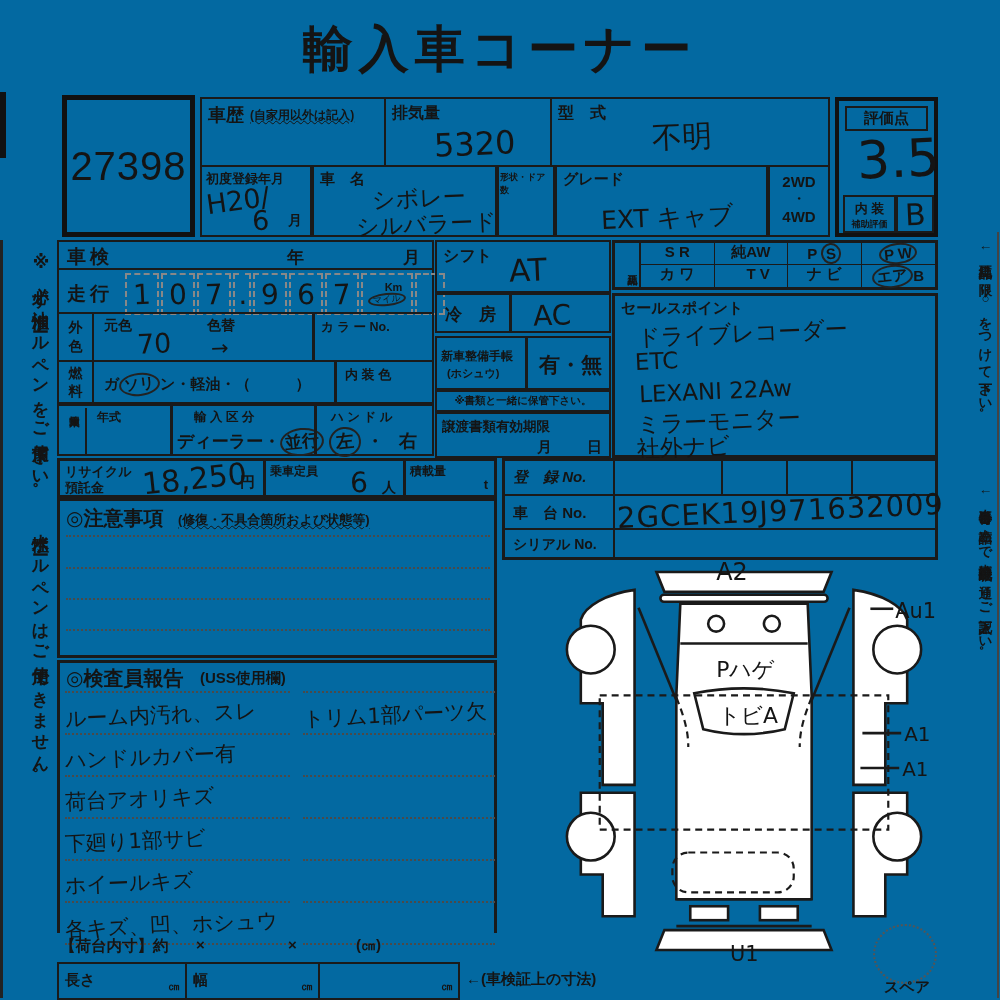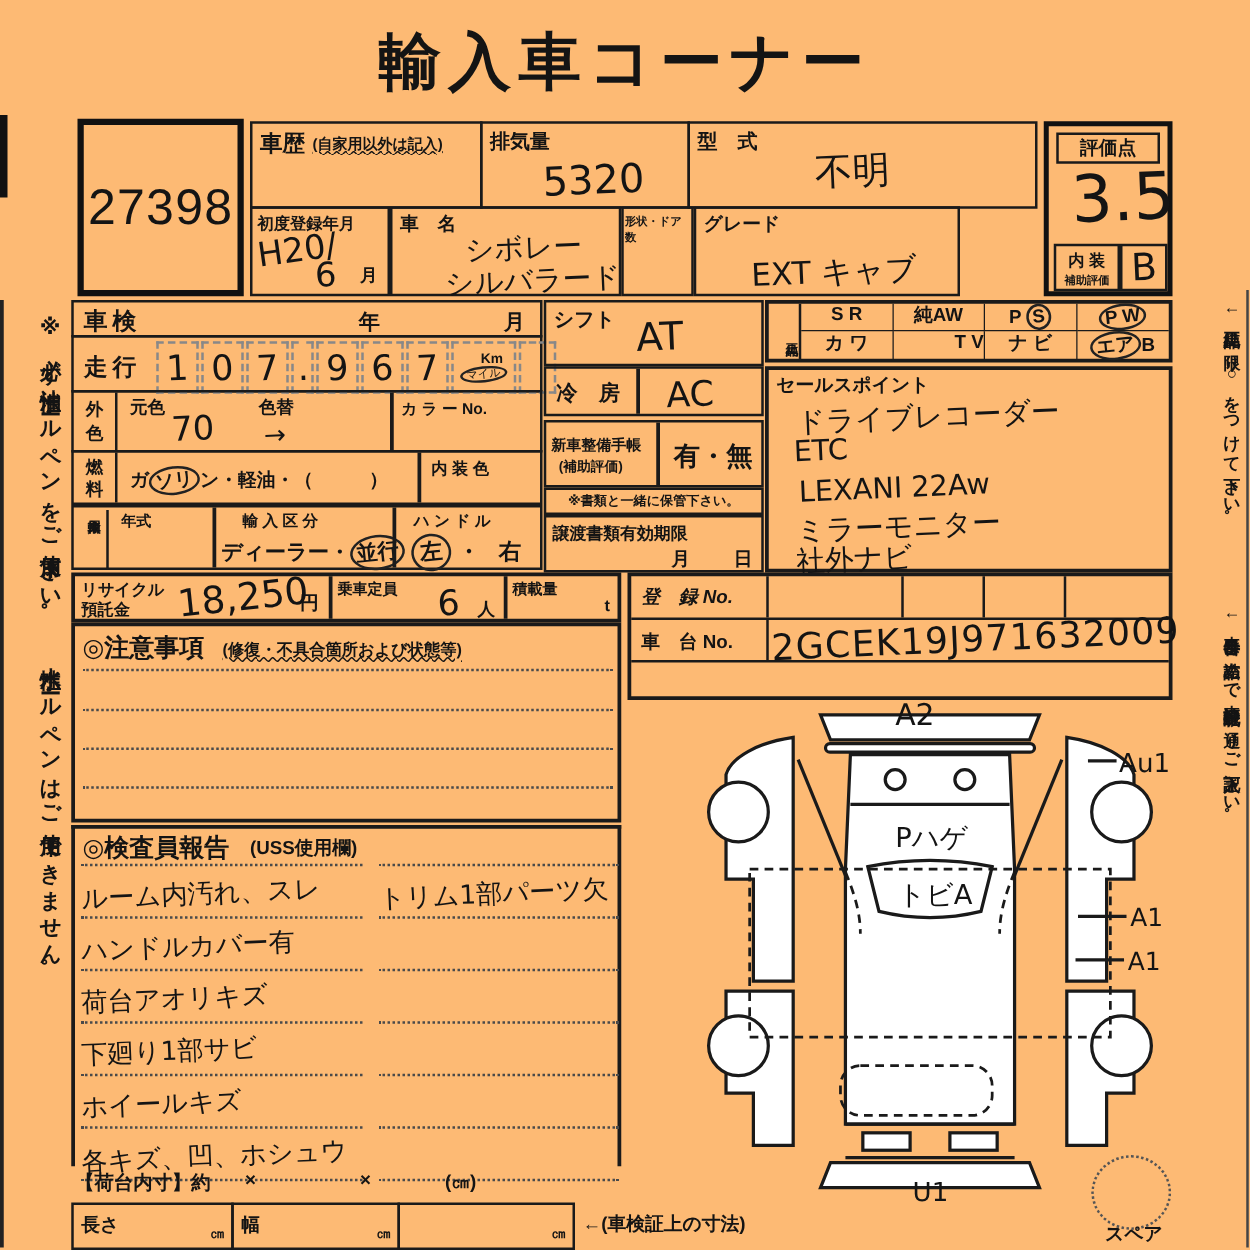--- a/index.html
+++ b/index.html
@@ -1,16 +1,16 @@
 <!DOCTYPE html>
 <html><head>
 <meta charset="utf-8">
 <style>
   html,body{margin:0;padding:0;background:#ddd;}
-  #sheet{position:relative;width:1000px;height:1000px;background:#fdba74;
+  #sheet{position:relative;width:1000px;height:1000px;background:#0369a1;
     font-family:"Liberation Sans","DejaVu Sans",sans-serif;color:#141414;overflow:hidden;}
   .abs{position:absolute;box-sizing:border-box;}
   .bd{border:2px solid #1a1a1a;}
   .bd25{border:2.5px solid #1a1a1a;}
   .bd3{border:3px solid #1a1a1a;}
   .lb{font-weight:bold;}
   .hw{font-family:"DejaVu Sans",sans-serif;display:inline-block;transform:rotate(-2.5deg);white-space:nowrap;}
   .vtx{writing-mode:vertical-rl;text-orientation:upright;}
   .crc{display:inline-block;border:2.5px solid #222;border-radius:50%;padding:1px 6px 2px;transform:rotate(-6deg);}
   .crcS{display:inline-block;border:2px solid #222;border-radius:50%;padding:0 3px;transform:rotate(-6deg);}
@@ -58,20 +58,25 @@
     <span class="abs hw" style="left:58px;top:16px;font-size:23px;">シボレー</span>
     <span class="abs hw" style="left:42px;top:42px;font-size:23px;">シルバラード</span>
   </div>
   <div class="abs bd25" style="left:497px;top:165px;width:58px;height:72px;">
     <span class="abs lb" style="left:1px;top:4px;font-size:9px;">形状・ドア数</span>
   </div>
   <div class="abs bd25" style="left:555px;top:165px;width:213px;height:72px;">
     <span class="abs lb" style="left:6px;top:3px;font-size:15px;">グレード</span>
     <span class="abs hw" style="left:44px;top:34px;font-size:25px;">EXT キャブ</span>
   </div>
+  <div class="abs bd25" style="left:768px;top:165px;width:62px;height:72px;text-align:center;">
+    <div class="lb" style="font-size:15px;margin-top:6px;">2WD</div>
+    <div class="lb" style="font-size:13px;">・</div>
+    <div class="lb" style="font-size:15px;">4WD</div>
+  </div>
 
   <div class="abs" style="left:835px;top:97px;width:103px;height:140px;border:4px solid #111;">
     <div class="abs bd25" style="left:6px;top:5px;width:83px;height:25px;display:flex;align-items:center;justify-content:center;">
       <span class="lb" style="font-size:15px;">評価点</span>
     </div>
     <span class="abs hw" style="left:18px;top:28px;font-size:52px;">3.5</span>
     <div class="abs bd25" style="left:4px;top:94px;width:53px;height:38px;text-align:center;">
       <div class="lb" style="font-size:13px;margin-top:3px;">内 装</div>
       <div class="lb" style="font-size:9px;">補助評価</div>
     </div>
@@ -169,21 +174,21 @@
     <span class="abs lb" style="left:6px;top:4px;font-size:16px;">シフト</span>
     <span class="abs hw" style="left:72px;top:10px;font-size:31px;">AT</span>
   </div>
   <div class="abs bd25" style="left:435px;top:293px;width:176px;height:40px;">
     <span class="abs lb" style="left:8px;top:8px;font-size:17px;">冷　房</span>
     <div class="cellline" style="left:72px;top:0;width:2.5px;height:100%;"></div>
     <span class="abs hw" style="left:96px;top:4px;font-size:28px;">AC</span>
   </div>
   <div class="abs bd25" style="left:435px;top:336px;width:176px;height:54px;">
     <span class="abs lb" style="left:4px;top:10px;font-size:12px;">新車整備手帳</span>
-    <span class="abs lb" style="left:10px;top:28px;font-size:11px;">(補助評価)</span>
+    <span class="abs lb" style="left:10px;top:28px;font-size:11px;">(ホシュウ)</span>
     <div class="cellline" style="left:88px;top:0;width:2.5px;height:100%;"></div>
     <span class="abs lb" style="left:102px;top:13px;font-size:21px;">有・無</span>
   </div>
   <div class="abs bd" style="left:435px;top:390px;width:176px;height:22px;display:flex;align-items:center;justify-content:center;">
     <span class="lb" style="font-size:10.5px;">※書類と一緒に保管下さい。</span>
   </div>
   <div class="abs bd25" style="left:435px;top:412px;width:176px;height:46px;">
     <span class="abs lb" style="left:5px;top:4px;font-size:13.5px;">譲渡書類有効期限</span>
     <span class="abs lb" style="left:100px;top:24px;font-size:15px;">月</span>
     <span class="abs lb" style="left:150px;top:24px;font-size:15px;">日</span>
@@ -193,21 +198,21 @@
     <div class="vtx lb" style="grid-row:1/3;font-size:10px;border-right:2px solid #1a1a1a;text-align:center;padding-top:2px;">純正品</div>
     <div class="lb" style="font-size:15px;text-align:center;border-right:1.5px solid #1a1a1a;border-bottom:1.5px solid #1a1a1a;">S R</div>
     <div class="lb" style="font-size:15px;text-align:center;border-right:1.5px solid #1a1a1a;border-bottom:1.5px solid #1a1a1a;">純AW</div>
     <div class="lb" style="font-size:15px;text-align:center;border-right:1.5px solid #1a1a1a;border-bottom:1.5px solid #1a1a1a;">
       <span>P </span><span class="crcS">S</span>
     </div>
     <div class="lb" style="font-size:15px;text-align:center;border-bottom:1.5px solid #1a1a1a;">
       <span class="crcS">P W</span>
     </div>
     <div class="lb" style="font-size:15px;text-align:center;border-right:1.5px solid #1a1a1a;">カ ワ</div>
-    <div class="lb" style="font-size:15px;text-align:right;border-right:1.5px solid #1a1a1a;padding-left:32px;">T V</div>
+    <div class="lb" style="font-size:15px;text-align:left;border-right:1.5px solid #1a1a1a;padding-left:32px;">T V</div>
     <div class="lb" style="font-size:15px;text-align:center;border-right:1.5px solid #1a1a1a;">ナ ビ</div>
     <div class="lb" style="font-size:15px;text-align:center;">
       <span class="crcS">エア</span><span>B</span>
     </div>
   </div>
 
   <div class="abs bd3" style="left:612px;top:293px;width:326px;height:165px;">
     <span class="abs lb" style="left:6px;top:3px;font-size:15px;">セールスポイント</span>
     <span class="abs hw" style="left:22px;top:22px;font-size:23px;">ドライブレコーダー</span>
     <span class="abs hw" style="left:20px;top:52px;font-size:23px;">ETC</span>
@@ -221,20 +226,24 @@
       <span class="abs lb" style="left:8px;top:7px;font-size:15px;font-style:italic;">登　録 No.</span>
       <div class="cellline" style="left:108px;top:0;width:2px;height:100%;"></div>
       <div class="cellline" style="left:216px;top:0;width:2px;height:100%;"></div>
       <div class="cellline" style="left:281px;top:0;width:2px;height:100%;"></div>
       <div class="cellline" style="left:346px;top:0;width:2px;height:100%;"></div>
     </div>
     <div class="abs" style="left:0;top:33px;width:100%;height:36px;border-top:2px solid #1a1a1a;border-bottom:2px solid #1a1a1a;">
       <span class="abs lb" style="left:8px;top:8px;font-size:15px;">車　台 No.</span>
       <div class="cellline" style="left:108px;top:0;width:2px;height:100%;"></div>
       <span class="abs hw" style="left:112px;top:-2px;font-size:29px;letter-spacing:1px;">2GCEK19J971632009</span>
+    </div>
+    <div class="abs" style="left:0;top:69px;width:100%;height:30px;">
+      <span class="abs lb" style="left:8px;top:6px;font-size:14px;">シリアル No.</span>
+      <div class="cellline" style="left:108px;top:0;width:2px;height:100%;"></div>
     </div>
   </div>
 
   <div class="abs bd3" style="left:57px;top:458px;width:440px;height:40px;">
     <span class="abs lb" style="left:5px;top:2px;font-size:13px;">リサイクル</span>
     <span class="abs lb" style="left:5px;top:18px;font-size:13px;">預託金</span>
     <span class="abs hw" style="left:82px;top:0;font-size:30px;transform:rotate(-6deg);">18,250</span>
     <span class="abs lb" style="left:180px;top:12px;font-size:15px;">円</span>
     <div class="cellline" style="left:203px;top:0;width:2.5px;height:100%;"></div>
     <span class="abs lb" style="left:210px;top:2px;font-size:12px;">乗車定員</span>

